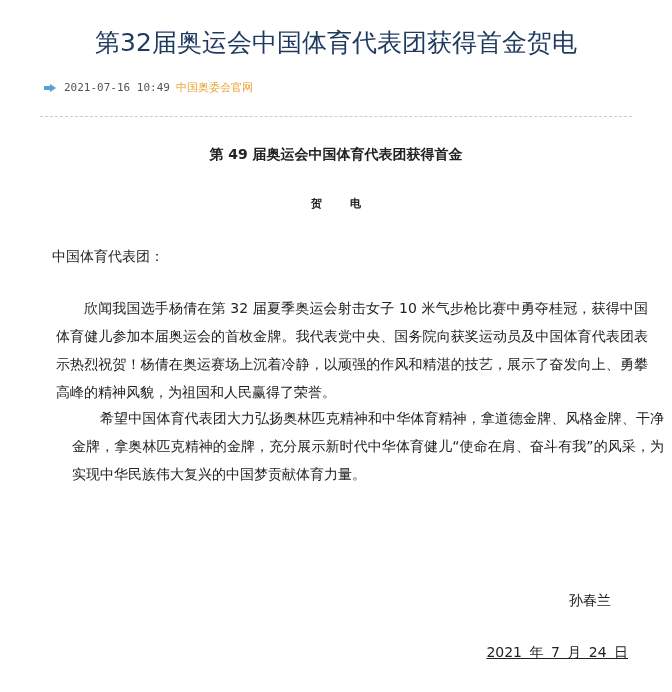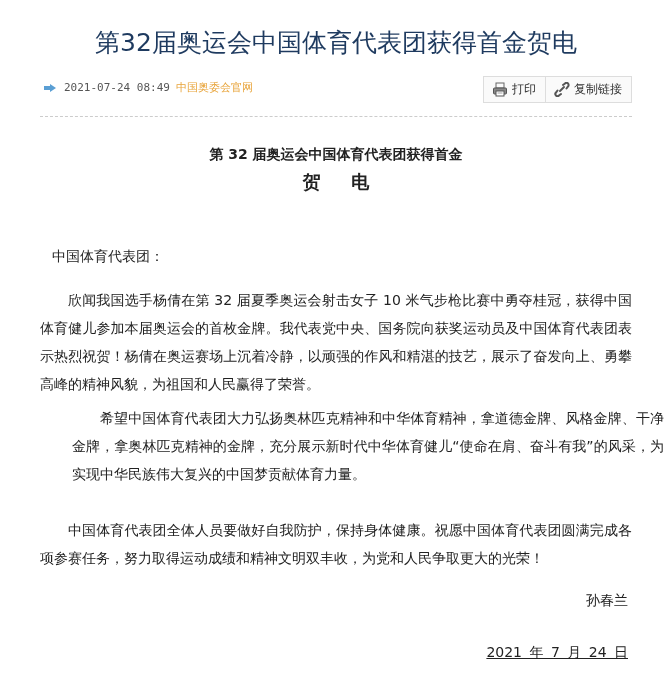--- a/index.html
+++ b/index.html
@@ -15,67 +15,45 @@
   .arrow-icon::after { content: ""; position: absolute; left: 6px; top: 0; border-left: 6px solid #5a9fd4;
                        border-top: 4px solid transparent; border-bottom: 4px solid transparent; }
   .source-link { color: #e8a43a; margin-left: 6px; font-family: "DejaVu Sans", sans-serif; text-decoration: none; text-align: center; }
   .tool-buttons { position: absolute; right: 0; top: 0; display: flex; border: 1px solid #ddd; background: #fafafa; }
   .tool-btn { height: 25px; display: flex; align-items: center; padding: 0 9px 0 8px; font-size: 12px; color: #333; cursor: pointer; }
   .tool-btn + .tool-btn { border-left: 1px solid #ddd; }
   .tool-btn svg { margin-right: 4px; }
   .divider { position: absolute; top: 116px; left: 40px; right: 40px; border-top: 1px dashed #ccc; }
   .article { position: absolute; top: 140px; left: 40px; width: 592px; font-size: 14px; color: #222; }
   .sub-title { text-align: center; font-weight: bold; font-size: 14px; height: 28px; line-height: 28px; }
-  .sub-title2 { text-align: center; font-weight: bold; font-size: 18px; height: 28px; line-height: 28px; word-spacing: 24px; }
+  .sub-title2 { text-align: center; font-weight: bold; font-size: 11px; margin-top: 22px; height: 28px; line-height: 28px; word-spacing: 24px; }
   .salute { position: absolute; top: 102px; left: 12px; line-height: 28px; }
   .para { position: absolute; left: 0; width: 592px; line-height: 28px; text-indent: 2em; text-align: justify; }
-  .p1 { top: 146px; }
+  .p1 { top: 154px; margin-left: 16px; }
   .p2 { top: 264px; margin-left: 32px; }
   .p3 { top: 376px; }
-  .sign { position: absolute; right: 4px; top: 452px; }
+  .sign { position: absolute; right: 21px; top: 452px; }
   .date { position: absolute; right: 4px; top: 504px; word-spacing: 3px; text-decoration: underline; }
 </style>
 </head>
 <body>
 
 <div class="page-title">第32届奥运会中国体育代表团获得首金贺电</div>
 
 <div class="meta-bar">
   <div class="meta-left">
     <span class="arrow-icon"></span>
-    <span>2021-07-24 08:49</span>
+    <span>2021-07-16 10:49</span>
     <a class="source-link">中国奥委会官网</a>
-  </div>
-  <div class="tool-buttons">
-    <div class="tool-btn">
-      <svg width="16" height="15" viewBox="0 0 16 15">
-        <rect x="4" y="1" width="8" height="5" fill="none" stroke="#666" stroke-width="1"></rect>
-        <rect x="1.5" y="6" width="13" height="6" rx="1" fill="#888" stroke="#555" stroke-width="1"></rect>
-        <rect x="4" y="9" width="8" height="5" fill="#fff" stroke="#555" stroke-width="1"></rect>
-        <line x1="5.5" y1="11" x2="10.5" y2="11" stroke="#888" stroke-width="0.8"></line>
-      </svg>
-      <span>打印</span>
-    </div>
-    <div class="tool-btn">
-      <svg width="16" height="15" viewBox="0 0 16 15">
-        <g fill="none" stroke="#555" stroke-width="2" stroke-linecap="round">
-          <path d="M9 3 L11 1.5 a2 2 0 0 1 3 3 L12.5 6.5"></path>
-          <path d="M7 12 L5 13.5 a2 2 0 0 1 -3 -3 L3.5 8.5"></path>
-          <line x1="6" y1="9" x2="10" y2="5"></line>
-        </g>
-      </svg>
-      <span>复制链接</span>
-    </div>
   </div>
 </div>
 
 <div class="divider"></div>
 
 <div class="article">
-  <div class="sub-title">第 32 届奥运会中国体育代表团获得首金</div>
+  <div class="sub-title">第 49 届奥运会中国体育代表团获得首金</div>
   <div class="sub-title2">贺 电</div>
   <div class="salute">中国体育代表团：</div>
   <div class="para p1">欣闻我国选手杨倩在第 32 届夏季奥运会射击女子 10 米气步枪比赛中勇夺桂冠，获得中国体育健儿参加本届奥运会的首枚金牌。我代表党中央、国务院向获奖运动员及中国体育代表团表示热烈祝贺！杨倩在奥运赛场上沉着冷静，以顽强的作风和精湛的技艺，展示了奋发向上、勇攀高峰的精神风貌，为祖国和人民赢得了荣誉。</div>
   <div class="para p2">希望中国体育代表团大力弘扬奥林匹克精神和中华体育精神，拿道德金牌、风格金牌、干净金牌，拿奥林匹克精神的金牌，充分展示新时代中华体育健儿“使命在肩、奋斗有我”的风采，为实现中华民族伟大复兴的中国梦贡献体育力量。</div>
-  <div class="para p3">中国体育代表团全体人员要做好自我防护，保持身体健康。祝愿中国体育代表团圆满完成各项参赛任务，努力取得运动成绩和精神文明双丰收，为党和人民争取更大的光荣！</div>
   <div class="sign">孙春兰</div>
   <div class="date">2021 年 7 月 24 日</div>
 </div>
 
 </body></html>

